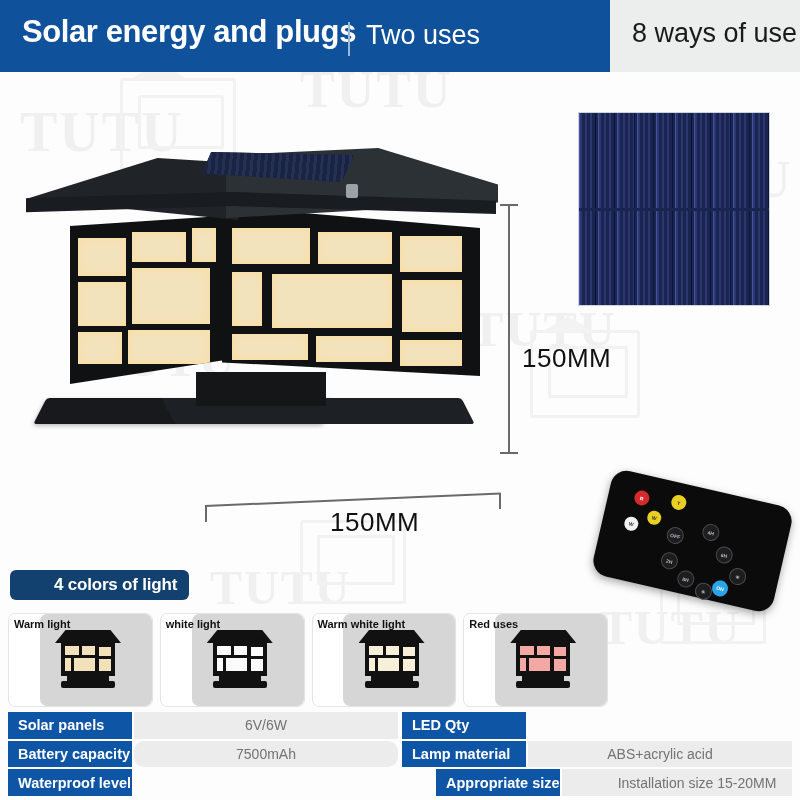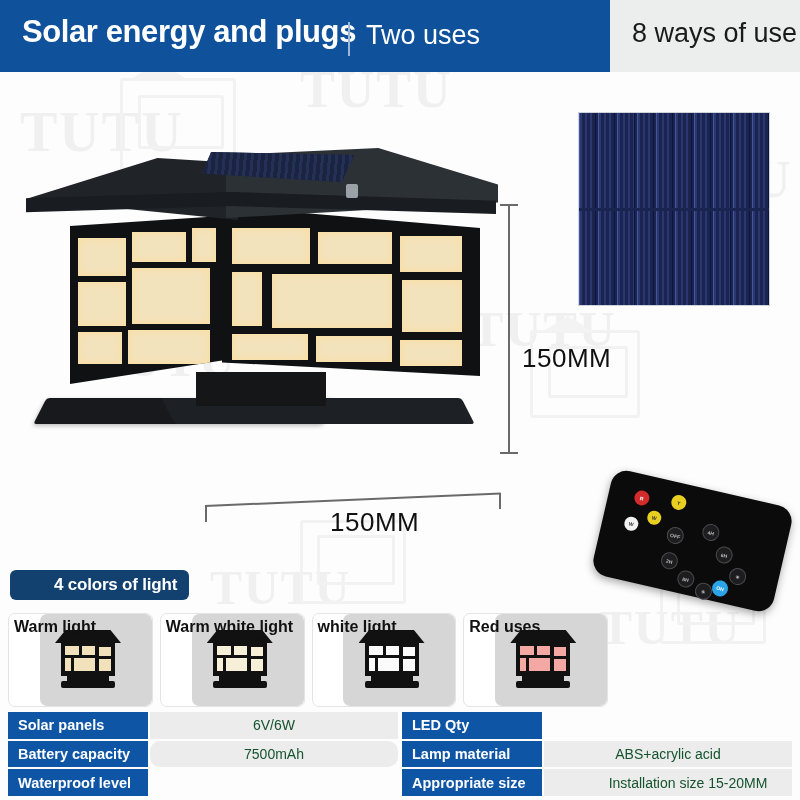--- a/index.html
+++ b/index.html
@@ -86,39 +86,39 @@
   .rbtn-gray{background:#1d1d1f;border:1px solid #4a4a4e;color:#b9b9bd;}
 
   
   #colors-badge{position:absolute;left:10px;top:570px;padding:5px 12px;background:#12406f;
       border-radius:6px;color:#fff;font-size:17px;font-weight:bold;letter-spacing:-.2px;}
   #swatch-row{position:absolute;left:8px;top:613px;width:600px;height:92px;display:flex;gap:7px;}
   .swatch{position:relative;width:146px;height:92px;background:#ffffff;border:1px solid #e4e4e4;
       border-radius:7px;overflow:hidden;}
   .swatch-photo{position:absolute;right:0;top:0;width:112px;height:92px;background:#d6d6d6;
       border-radius:7px;}
-  .swatch-label{position:absolute;left:5px;top:4px;font-size:16px;font-weight:bold;color:#111;
+  .swatch-label{position:absolute;left:5px;top:4px;font-size:11px;font-weight:bold;color:#111;
       z-index:3;white-space:nowrap;}
   
   .mini{position:absolute;left:22px;top:16px;width:70px;height:62px;}
   .mini-roof{position:absolute;left:2px;top:0;width:66px;height:13px;background:#111;
       clip-path:polygon(16% 0,84% 0,100% 100%,0 100%);}
   .mini-box{position:absolute;left:8px;top:12px;width:54px;height:34px;background:#111;}
   .mini-glass{position:absolute;background:#f2e2bb;}
   .mini-foot{position:absolute;left:14px;top:46px;width:42px;height:6px;background:#111;}
   .mini-plate{position:absolute;left:8px;top:51px;width:54px;height:7px;background:#111;border-radius:2px;}
   .mini-nub{position:absolute;left:52px;top:6px;width:5px;height:5px;background:#111;border-radius:50%;}
 
   
   #spec-table{position:absolute;left:8px;top:712px;width:784px;height:84px;display:flex;gap:4px;}
   .spec-half{flex:1;display:flex;flex-direction:column;gap:2px;}
   .spec-row{flex:1;display:flex;gap:2px;}
-  .spec-label{width:140px;background:#0f55a6;color:#ffffff;font-size:14.5px;font-weight:bold;
+  .spec-label{width:124px;background:#0f55a6;color:#ffffff;font-size:14.5px;font-weight:bold;
       display:flex;align-items:center;padding-left:10px;box-sizing:border-box;}
-  .spec-value{flex:1;background:#ececec;color:#14532d;font-size:14px;
+  .spec-value{flex:1;background:#ececec;color:#737373;font-size:14px;
       display:flex;align-items:center;justify-content:center;text-align:center;}
 </style>
 </head>
 <body>
 
 <div id="page">
 
   <div class="wm" style="left:20px;top:100px;font-size:56px;">TUTU</div>
   <div class="wm" style="left:300px;top:60px;font-size:52px;">TUTU</div>
   <div class="wm" style="left:640px;top:150px;font-size:52px;">TUTU</div>
@@ -251,50 +251,50 @@
           <div class="mini-glass s0" style="left: 13px; top: 16px; width: 21px; height: 13px; background: rgb(242, 226, 187);"></div>
           <div class="mini-glass s0" style="left: 38px; top: 17px; width: 12px; height: 12px; background: rgb(242, 226, 187);"></div>
         </div>
         <div class="mini-foot"></div>
           <div class="mini-plate"></div>
       </div>
     </div>
 
     <div class="swatch">
       <div class="swatch-photo"></div>
+      <div class="swatch-label">white light</div>
+      <div class="mini" style="left:44px;">
+        <div class="mini-roof"></div>
+          <div class="mini-nub"></div>
+        <div class="mini-box">
+          <div class="mini-glass s1" style="left: 4px; top: 4px; width: 14px; height: 9px; background: rgb(251, 251, 251);"></div>
+          <div class="mini-glass s1" style="left: 21px; top: 4px; width: 13px; height: 9px; background: rgb(251, 251, 251);"></div>
+          <div class="mini-glass s1" style="left: 38px; top: 5px; width: 12px; height: 9px; background: rgb(251, 251, 251);"></div>
+          <div class="mini-glass s1" style="left: 4px; top: 16px; width: 6px; height: 13px; background: rgb(251, 251, 251);"></div>
+          <div class="mini-glass s1" style="left: 13px; top: 16px; width: 21px; height: 13px; background: rgb(251, 251, 251);"></div>
+          <div class="mini-glass s1" style="left: 38px; top: 17px; width: 12px; height: 12px; background: rgb(251, 251, 251);"></div>
+        </div>
+        <div class="mini-foot"></div>
+          <div class="mini-plate"></div>
+      </div>
+    </div>
+
+    <div class="swatch">
+      <div class="swatch-photo"></div>
       <div class="swatch-label">Warm white light</div>
       <div class="mini" style="left:44px;">
         <div class="mini-roof"></div>
           <div class="mini-nub"></div>
         <div class="mini-box">
           <div class="mini-glass s2" style="left: 4px; top: 4px; width: 14px; height: 9px; background: rgb(247, 239, 216);"></div>
           <div class="mini-glass s2" style="left: 21px; top: 4px; width: 13px; height: 9px; background: rgb(247, 239, 216);"></div>
           <div class="mini-glass s2" style="left: 38px; top: 5px; width: 12px; height: 9px; background: rgb(247, 239, 216);"></div>
           <div class="mini-glass s2" style="left: 4px; top: 16px; width: 6px; height: 13px; background: rgb(247, 239, 216);"></div>
           <div class="mini-glass s2" style="left: 13px; top: 16px; width: 21px; height: 13px; background: rgb(247, 239, 216);"></div>
           <div class="mini-glass s2" style="left: 38px; top: 17px; width: 12px; height: 12px; background: rgb(247, 239, 216);"></div>
-        </div>
-        <div class="mini-foot"></div>
-          <div class="mini-plate"></div>
-      </div>
-    </div>
-
-    <div class="swatch">
-      <div class="swatch-photo"></div>
-      <div class="swatch-label">white light</div>
-      <div class="mini" style="left:44px;">
-        <div class="mini-roof"></div>
-          <div class="mini-nub"></div>
-        <div class="mini-box">
-          <div class="mini-glass s1" style="left: 4px; top: 4px; width: 14px; height: 9px; background: rgb(251, 251, 251);"></div>
-          <div class="mini-glass s1" style="left: 21px; top: 4px; width: 13px; height: 9px; background: rgb(251, 251, 251);"></div>
-          <div class="mini-glass s1" style="left: 38px; top: 5px; width: 12px; height: 9px; background: rgb(251, 251, 251);"></div>
-          <div class="mini-glass s1" style="left: 4px; top: 16px; width: 6px; height: 13px; background: rgb(251, 251, 251);"></div>
-          <div class="mini-glass s1" style="left: 13px; top: 16px; width: 21px; height: 13px; background: rgb(251, 251, 251);"></div>
-          <div class="mini-glass s1" style="left: 38px; top: 17px; width: 12px; height: 12px; background: rgb(251, 251, 251);"></div>
         </div>
         <div class="mini-foot"></div>
           <div class="mini-plate"></div>
       </div>
     </div>
 
     <div class="swatch">
       <div class="swatch-photo"></div>
       <div class="swatch-label">Red uses</div>
       <div class="mini" style="left:44px;">
@@ -330,19 +330,19 @@
     </div>
     <div class="spec-half">
       <div class="spec-row">
         <div class="spec-label" style="background: rgb(15, 85, 166);">LED Qty</div>
       </div>
       <div class="spec-row">
         <div class="spec-label" style="background: rgb(15, 85, 166);">Lamp material</div>
         <div class="spec-value" style="background: rgb(236, 236, 236);">ABS+acrylic acid</div>
       </div>
       <div class="spec-row">
-        <div class="spec-label" style="background: rgb(15, 85, 166);">Appropriate size</div>
+        <div class="spec-label" style="background: rgb(15, 85, 166); margin-left: 34px;">Appropriate size</div>
         <div class="spec-value" style="background: rgb(236, 236, 236); padding-left: 40px;">Installation size 15-20MM</div>
       </div>
     </div>
   </div>
 
 </div>
 
 </body></html>

